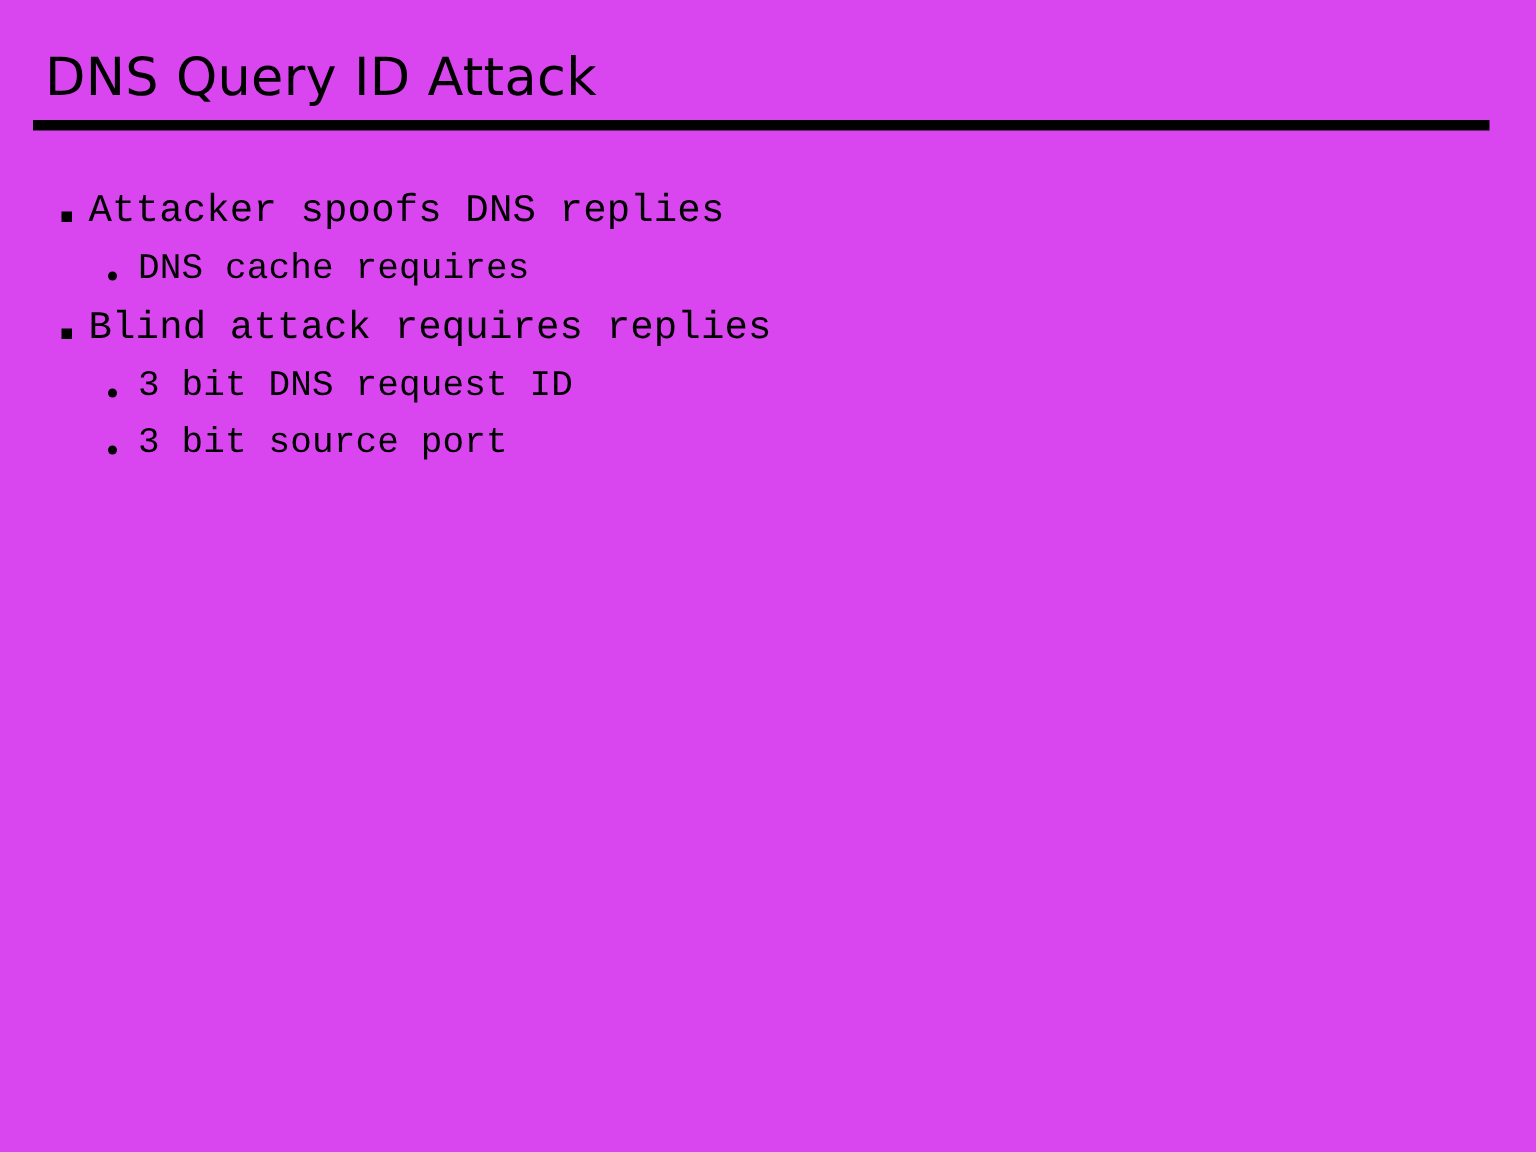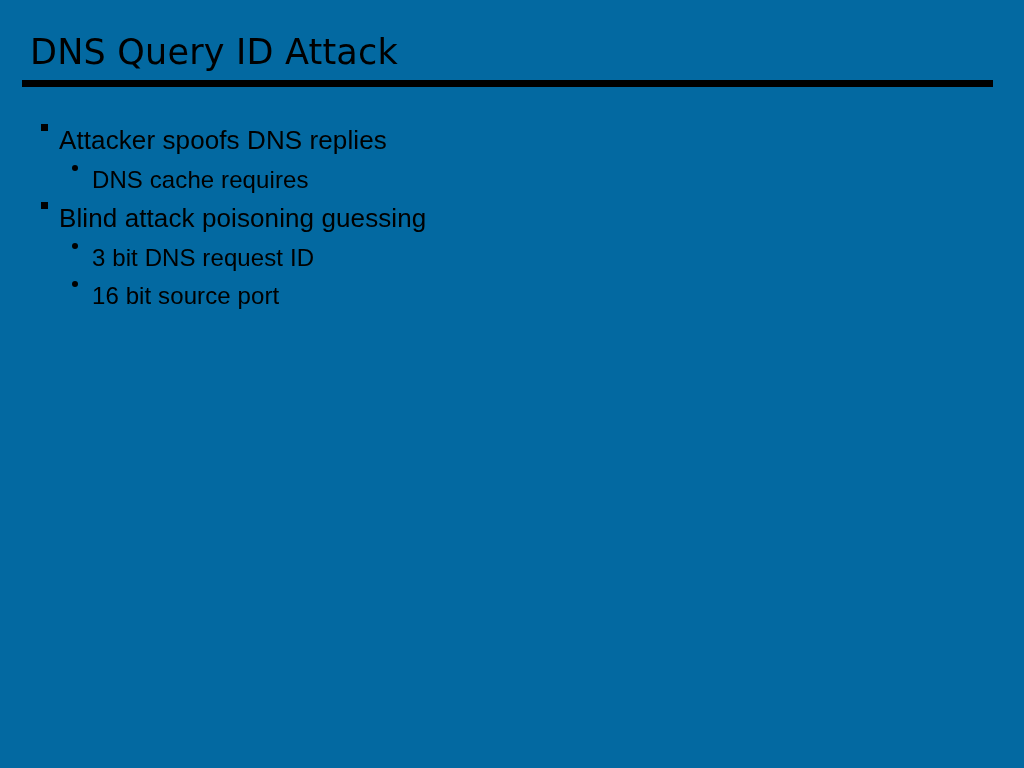--- a/index.html
+++ b/index.html
@@ -12,21 +12,21 @@
     height: 768px;
     background: #f5faf7;
     font-family: "DejaVu Sans", sans-serif;
     overflow: hidden;
   }
 
   .slide {
     position: relative;
     width: 1024px;
     height: 768px;
-    background: #0369a1;
+    background: #d946ef;
   }
 
   
   .title-block {
     position: absolute;
     left: 22px;
     top: 30px;
     width: 971px;
   }
   .slide-title {
@@ -49,23 +49,23 @@
   
   .body-list {
     position: absolute;
     left: 22px;
     top: 122px;
     width: 960px;
   }
 
   .bullet-row {
     display: flex;
-    align-items: flex-start;
+    align-items: flex-end;
     color: #000000;
-    font-family: Liberation Sans, sans-serif;
+    font-family: Liberation Mono, monospace;
   }
 
   
   .level-1 {
     padding-left: 19px;
     margin-bottom: 4px;
   }
   .level-1 .bullet-glyph {
     width: 18px;
     flex: 0 0 18px;
@@ -135,30 +135,30 @@
       <span class="bullet-text">Attacker spoofs DNS replies</span>
     </div>
 
     <div class="bullet-row level-2">
       <span class="bullet-glyph"><span class="dot"></span></span>
       <span class="bullet-text">DNS cache requires</span>
     </div>
 
     <div class="bullet-row level-1">
       <span class="bullet-glyph"><span class="sq"></span></span>
-      <span class="bullet-text">Blind attack poisoning guessing</span>
+      <span class="bullet-text">Blind attack requires replies</span>
     </div>
 
     <div class="bullet-row level-2">
       <span class="bullet-glyph"><span class="dot"></span></span>
       <span class="bullet-text">3 bit DNS request ID</span>
     </div>
 
     <div class="bullet-row level-2">
       <span class="bullet-glyph"><span class="dot"></span></span>
-      <span class="bullet-text">16 bit source port</span>
+      <span class="bullet-text">3 bit source port</span>
     </div>
 
   </div>
 
   <div class="content-area"></div>
 
 </div>
 
 </body></html>

